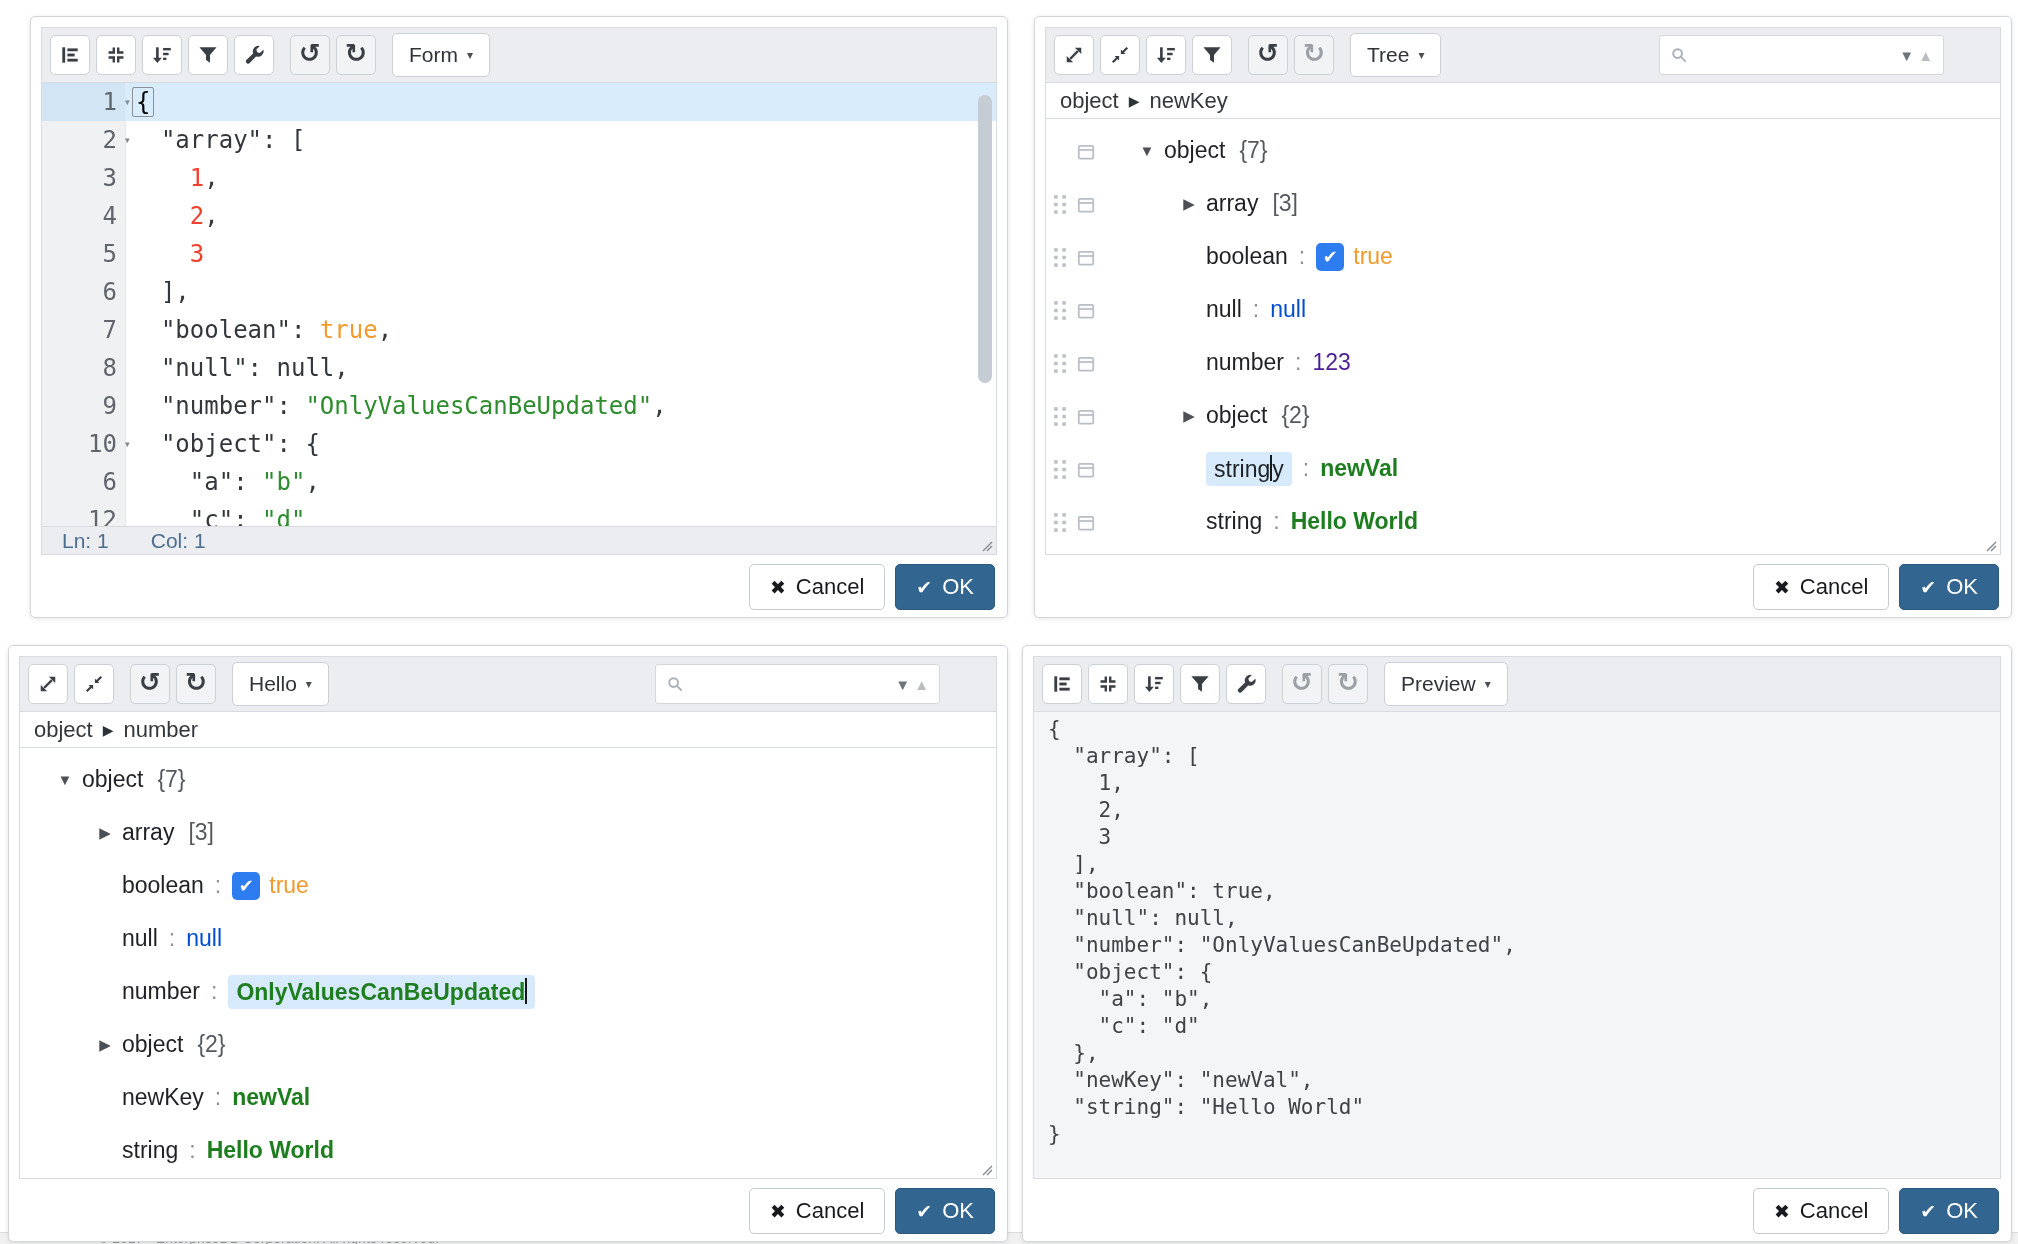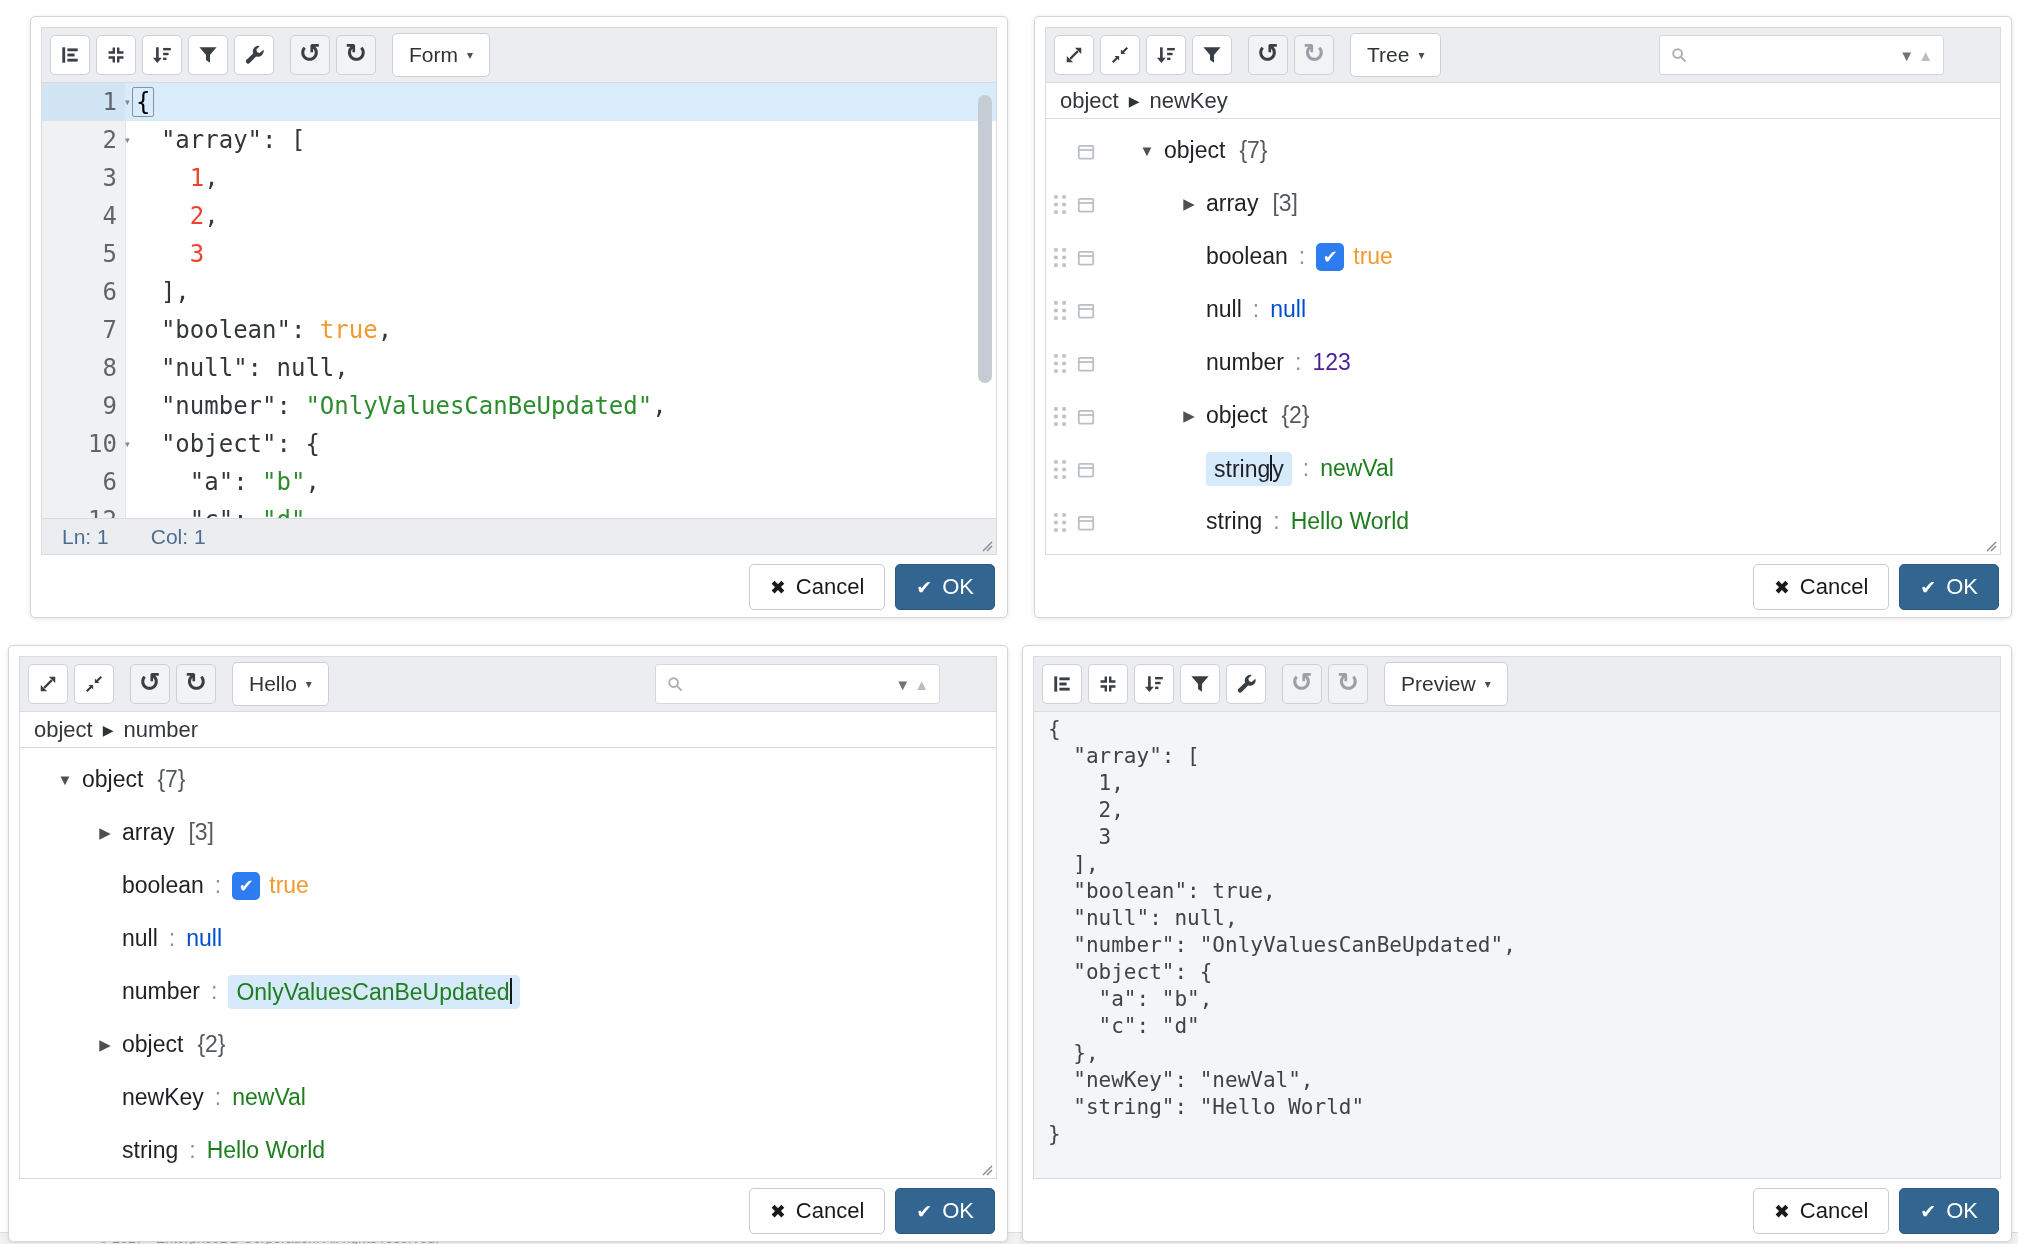--- a/index.html
+++ b/index.html
@@ -55,21 +55,21 @@
   .tree-area { flex:1; background:#fff; border:1px solid #d7dbe0; border-top:none;
                position:relative; padding-top:5px; overflow:hidden; }
   .tree-row { height:53px; display:flex; align-items:center; font-size:23px; color:#1f2124; }
   .drag-handle { width:14px; height:20px; margin:0 9px 0 7px; flex:none; }
   .menu-btn { width:20px; height:20px; margin-right:4px; flex:none; }
   .indent { flex:none; height:1px; }
   .expander { width:34px; flex:none; font-size:15px; color:#4d5156; text-align:center; }
   .t-field { color:#1f2124; }
   .t-count { color:#55595e; margin-left:14px; }
   .t-sep { color:#8d9297; margin:0 11px; }
-  .t-value.v-string  { color:#1e7d1e; }
+  .t-value.v-string  { color:#1e7d1e;font-weight:bold; }
   .t-value.v-number  { color:#4c1d95; }
   .t-value.v-boolean { color:#f29a2e; }
   .t-value.v-null    { color:#004ed0; }
   .hl { background:#d6eafc; border-radius:4px; padding:3px 8px; }
   .cursor { display:inline-block; width:2px; height:26px; background:#17181a; vertical-align:-4px; }
   .checkbox { width:28px; height:28px; background:#2e7df0; border-radius:5px; color:#fff;
               display:inline-flex; align-items:center; justify-content:center;
               font-size:18px; margin-right:9px; flex:none; }
 
   
@@ -90,21 +90,21 @@
   .c-brace { border:1px solid #8a9096; border-radius:2px; padding:0 3px; }
   .v-scrollbar { position:absolute; right:4px; top:12px; width:14px; height:288px;
                  background:#c5ccd4; border-radius:7px; }
 
   
   .preview-area { flex:1; background:#f4f5f6; border:1px solid #d7dbe0; border-top:none; overflow:hidden; }
   .preview-area pre { margin:0; padding:4px 14px; font-family:"DejaVu Sans Mono", monospace;
                       font-size:21px; line-height:27px; color:#3f4347; }
 
   
-  .statusbar { height:36px; flex:none; background:#ebedf0; border:1px solid #d7dbe0; border-top:none;
+  .statusbar { height:28px; flex:none; background:#ebedf0; border:1px solid #d7dbe0; border-top:none;
                display:flex; align-items:center; padding:0 20px; font-size:21px; color:#4e6e91;
                position:relative; }
   .statusbar .sb-item { margin-right:42px; }
   .resize-corner { position:absolute; right:3px; bottom:2px; width:16px; height:16px; }
 
   
   .dlg-footer { height:62px; flex:none; display:flex; justify-content:flex-end; align-items:center;
                 gap:10px; padding:2px 2px 0 0; background:#fff; }
   .btn { height:46px; border-radius:5px; font-size:22px; display:flex; align-items:center;
          padding:0 20px; cursor:pointer; font-family:"Liberation Sans", sans-serif; }

